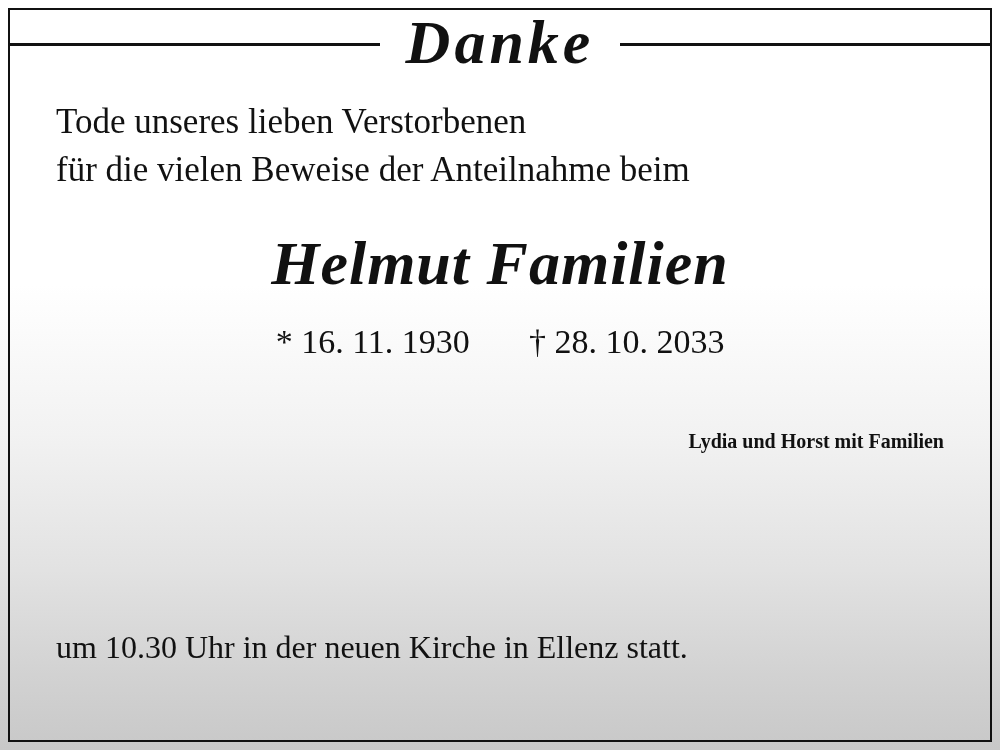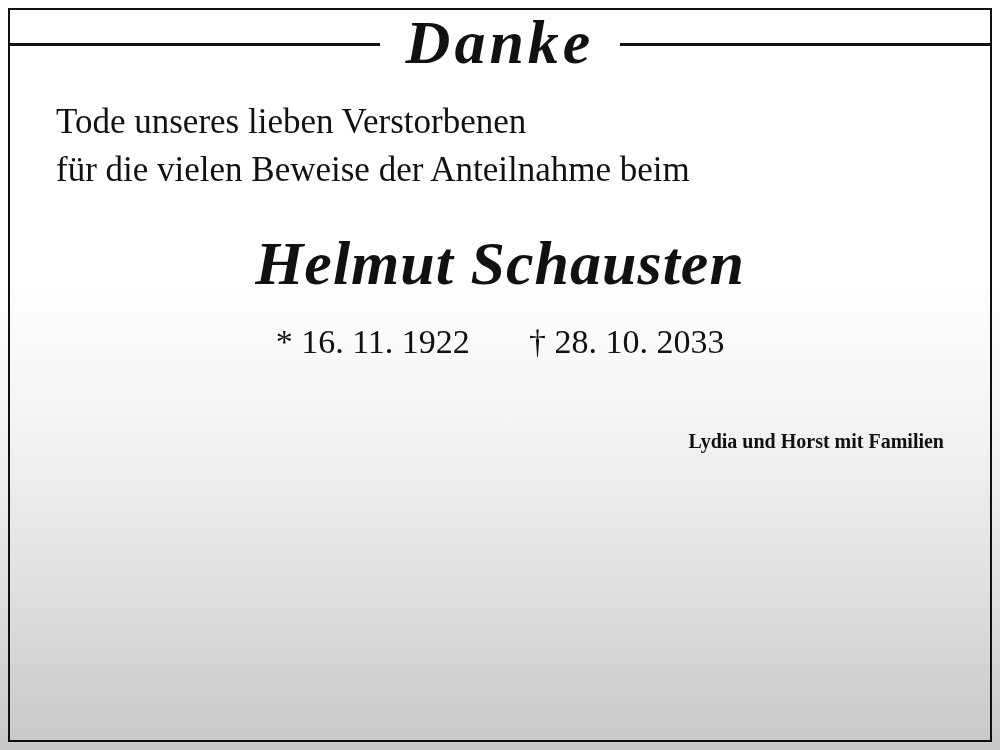--- a/index.html
+++ b/index.html
@@ -138,30 +138,31 @@
       <div class="rule left"></div>
       <div class="heading">Danke</div>
       <div class="rule right"></div>
     </div>
 
     <div class="intro">
       <div>Tode unseres lieben Verstorbenen</div>
       <div>für die vielen Beweise der Anteilnahme beim</div>
     </div>
 
-    <div class="name">Helmut Schausten</div>
+    <div class="name">Helmut Familien</div>
 
     <div class="dates">
       <span>*</span>
-      <span>16. 11. 1922</span>
+      <span>16. 11. 1930</span>
       <span class="gap"></span>
       <span>†</span>
       <span>28. 10. 2033</span>
     </div>
 
     <div class="family">Lydia und Horst mit Familien</div>
 
 
     <div class="service">
+      <div>um 10.30 Uhr in der neuen Kirche in Ellenz statt.</div>
     </div>
 
   </div>
 </div>
 
 </body></html>

